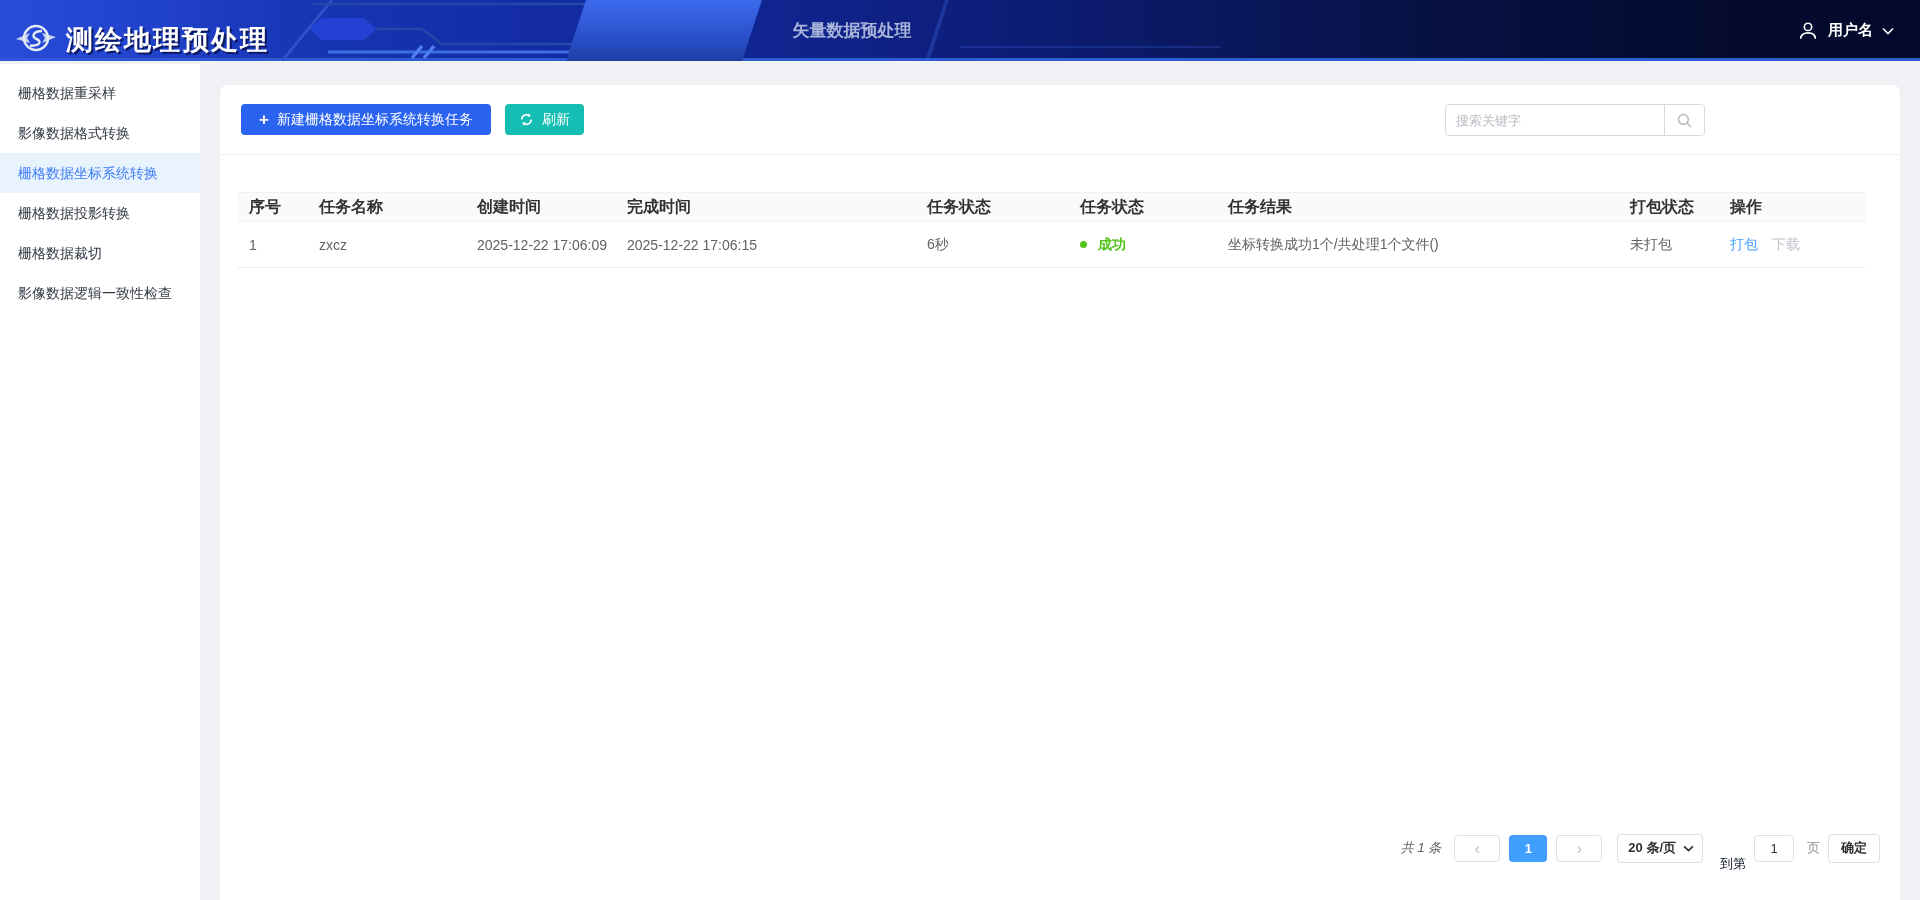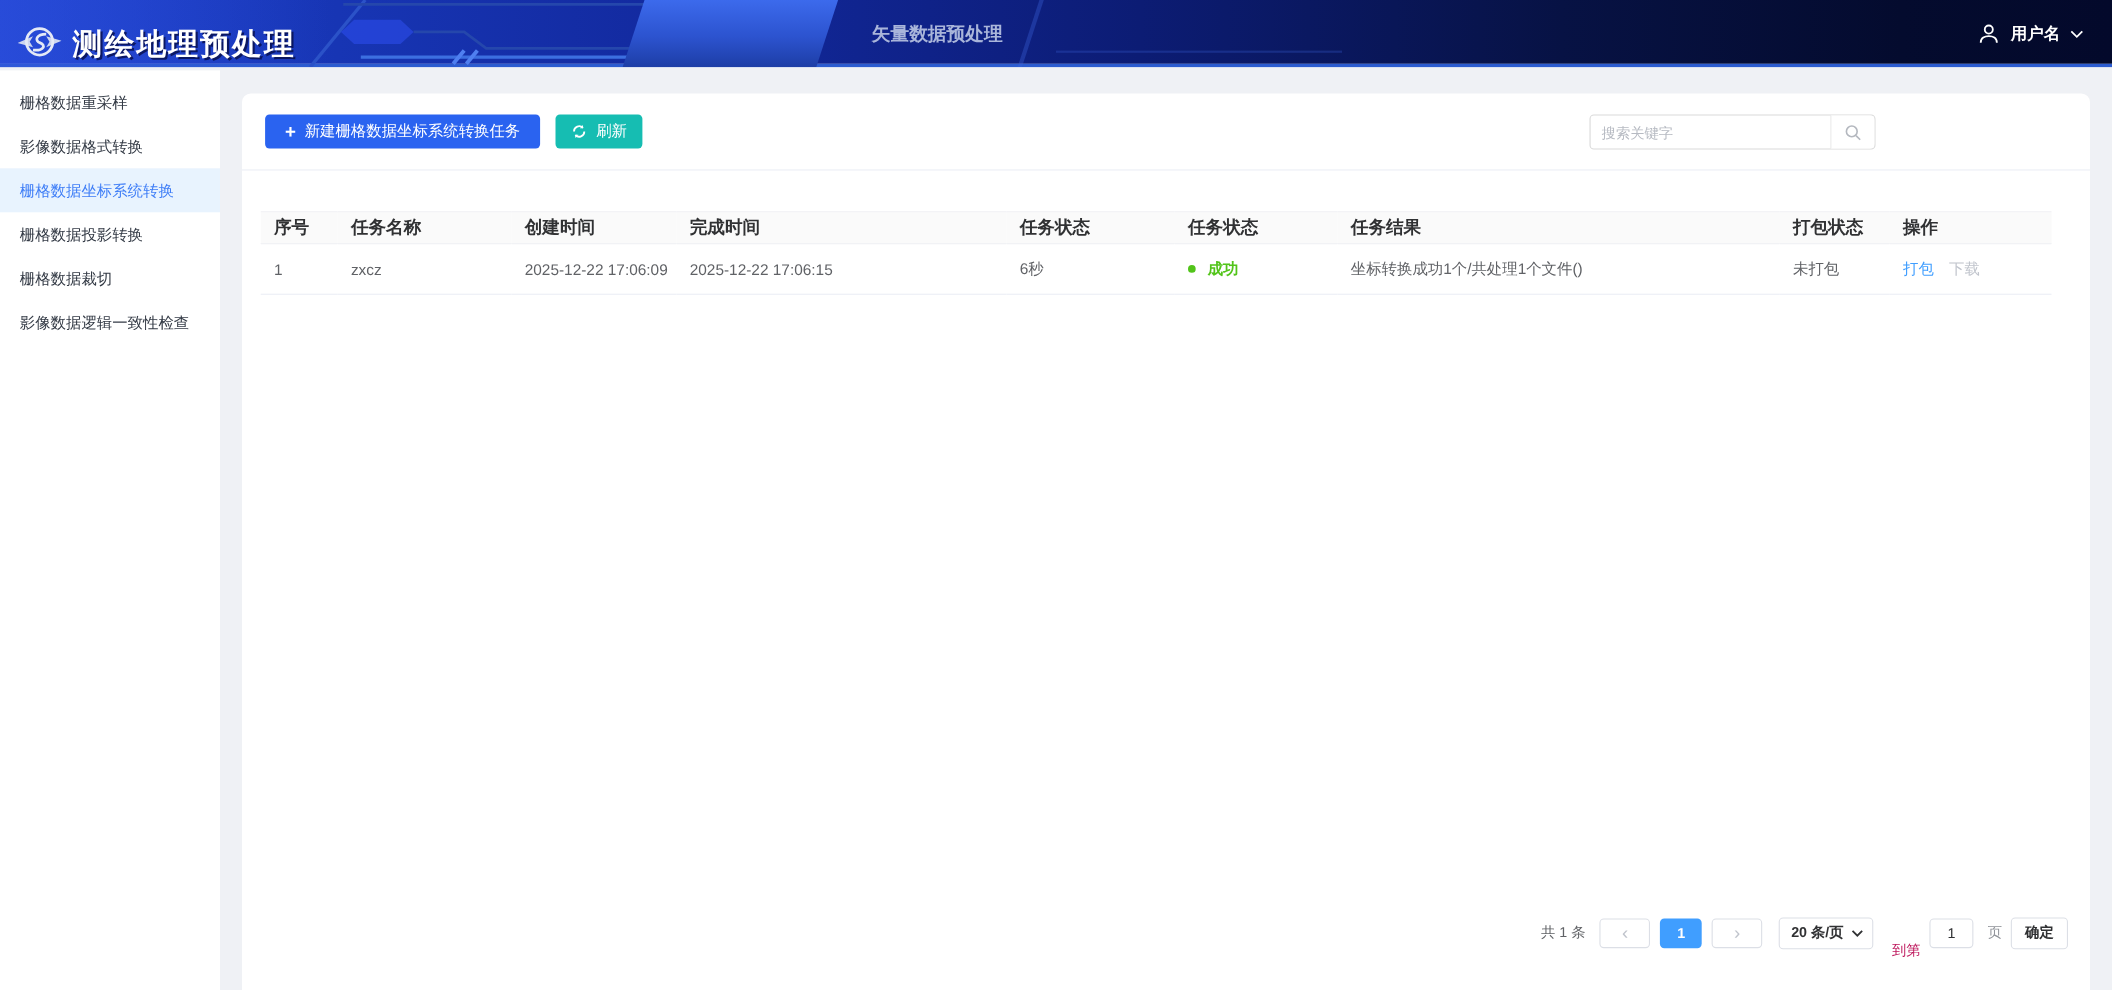--- a/index.html
+++ b/index.html
@@ -107,37 +107,37 @@
     background:#52c41a; margin-right:7px; vertical-align:1px; }
   .status-text { color:#52c41a; font-weight:700; }
   .op-link { color:#409eff; cursor:pointer; }
   .op-link-disabled { color:#c0c4cc; margin-left:10px; cursor:default; }
 
   
   .pagination {
     position:absolute; right:20px; bottom:27px; display:flex; align-items:center;
     font-size:13px; color:#606266;
   }
-  .pg-total { margin-right:4px; }
+  .pg-total { margin-right:4px;font-style:italic; }
   .pg-btn {
     width:46px; height:27px; margin-left:9px; border:1px solid #dcdfe6; border-radius:4px;
     background:#fff; color:#c0c4cc; display:flex; align-items:center; justify-content:center;
     font-size:17px; line-height:1; cursor:default;
   }
   .pg-current {
     width:38px; height:27px; margin-left:9px; border-radius:4px; background:#409eff;
     color:#fff; display:flex; align-items:center; justify-content:center;
     font-size:13px; font-weight:600; cursor:pointer;
   }
   .pg-select {
     margin-left:15px; height:29px; border:1px solid #dcdfe6; border-radius:4px;
     background:#fff; display:flex; align-items:center; gap:7px; padding:0 8px 0 10px;
     color:#303133; cursor:pointer; font-weight:600; font-size:13px;
   }
-  .pg-goto-label { margin-left:17px; color:#be185d;margin-top:32px; }
+  .pg-goto-label { margin-left:17px; color:#0f172a;margin-top:32px; }
   .pg-goto-input {
     margin-left:8px; width:40px; height:27px; border:1px solid #dcdfe6; border-radius:4px;
     text-align:center; font-size:13px; color:#303133; outline:none;
     font-family:"Liberation Sans",sans-serif;
   }
   .pg-goto-suffix { margin-left:13px; color:#909399; }
   .pg-confirm {
     margin-left:8px; height:29px; padding:0 12px; border:1px solid #dcdfe6; border-radius:4px;
     background:#fff; font-size:13px; font-weight:700; color:#303133; cursor:pointer;
     font-family:"Liberation Sans",sans-serif;

